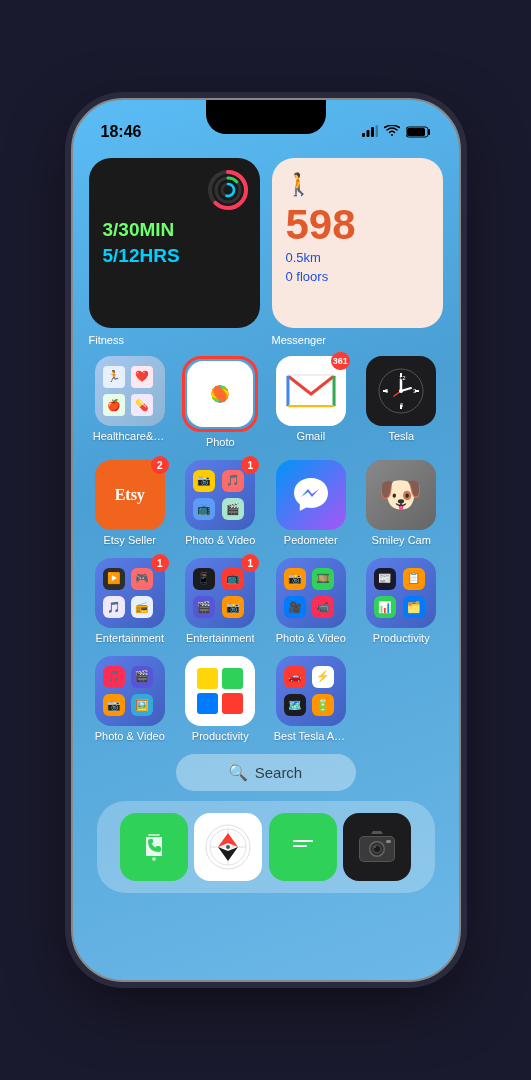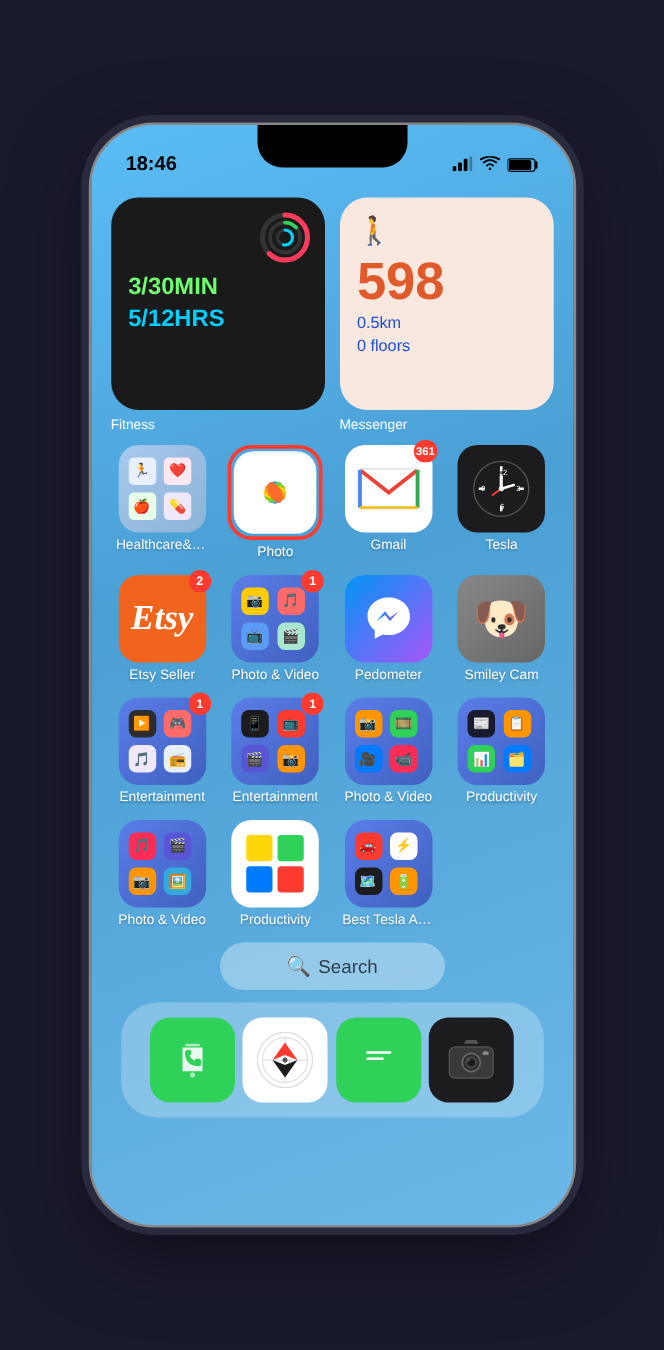--- a/index.html
+++ b/index.html
@@ -408,21 +408,21 @@
 
             <line x1="25" y1="25" x2="18" y2="30" stroke="#ff3b30" stroke-width="1.5" stroke-linecap="round"></line>
             <circle cx="25" cy="25" r="2" fill="#fff"></circle>
           </svg>
         </div>
         <span class="app-label">Tesla</span>
       </div>
 
       <div class="app-item">
         <div class="app-icon bg-etsy" style="position:relative;">
-          <span style="font-size:28px;font-weight:800;color:#fff;font-family:Georgia,serif;font-style:italic;">Etsy</span>
+          <span style="font-size:16px;font-weight:800;color:#fff;font-family:Georgia,serif;">Etsy</span>
           <div class="badge">2</div>
         </div>
         <span class="app-label">Etsy Seller</span>
       </div>
 
       <div class="app-item">
         <div class="app-icon bg-photovideo1 folder-icon" style="position:relative;">
           <div class="folder-mini" style="background:#ffcc00;border-radius:6px;">📷</div>
           <div class="folder-mini" style="background:#ff6b6b;border-radius:6px;">🎵</div>
           <div class="folder-mini" style="background:#5b9cf6;border-radius:6px;">📺</div>

